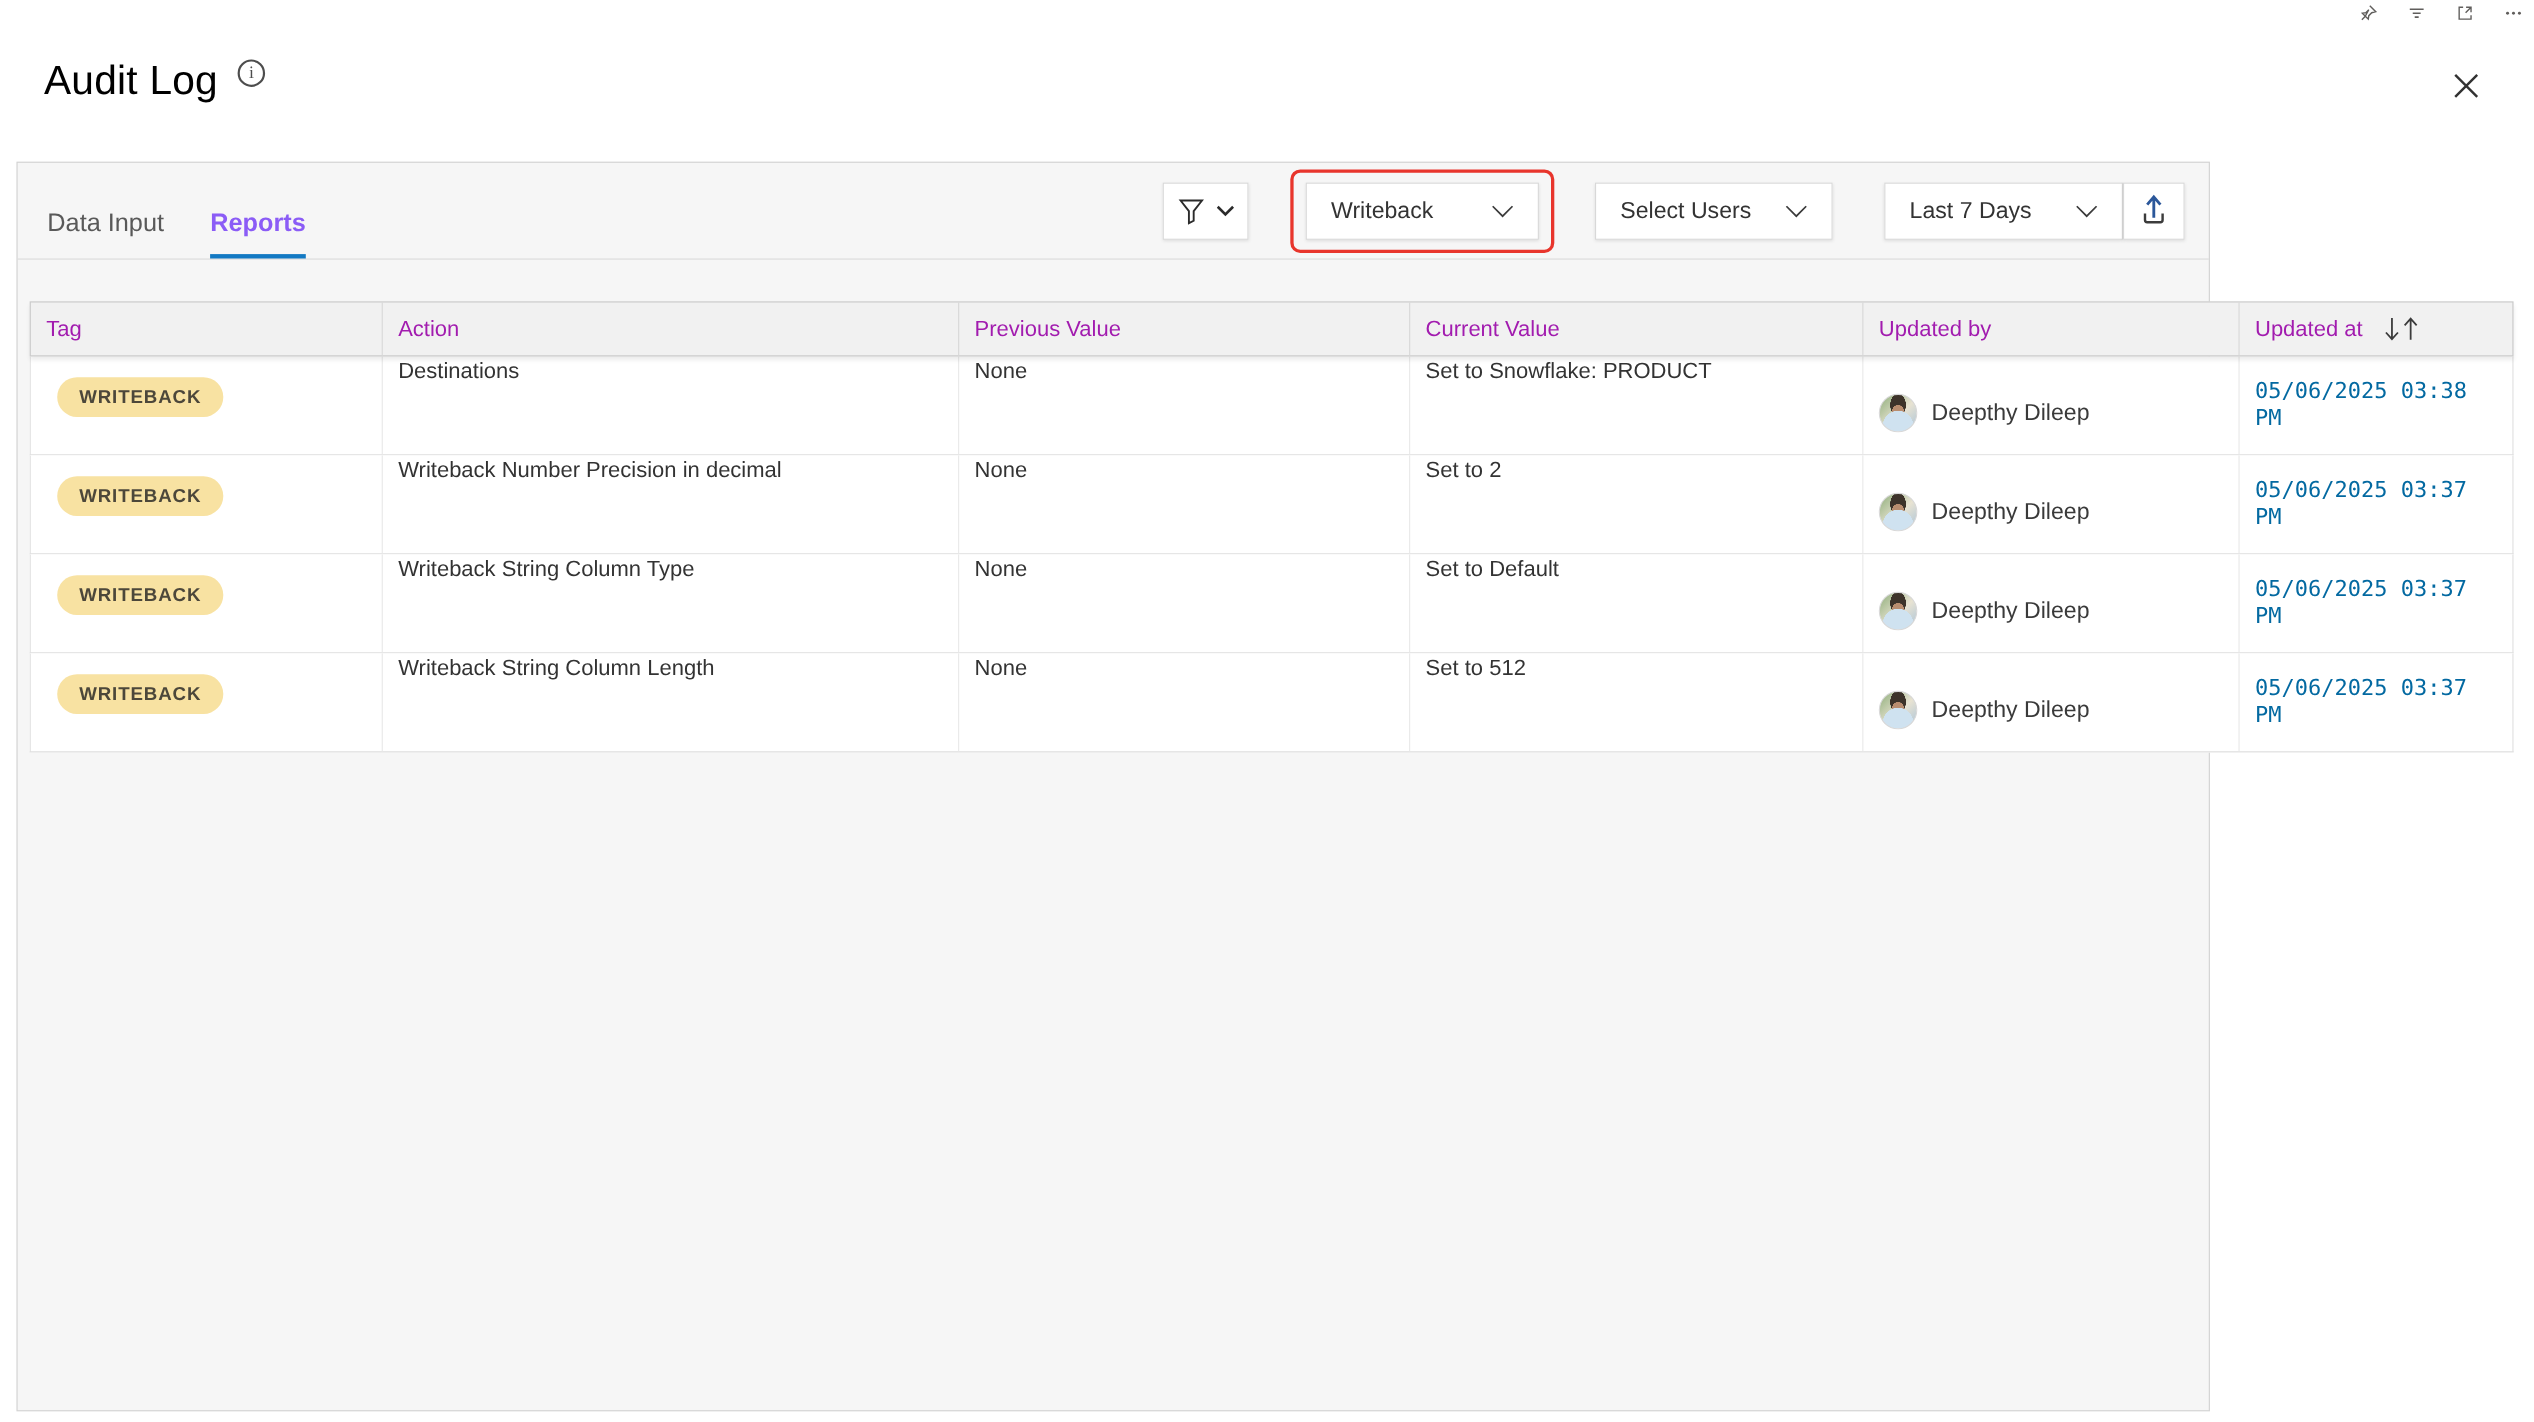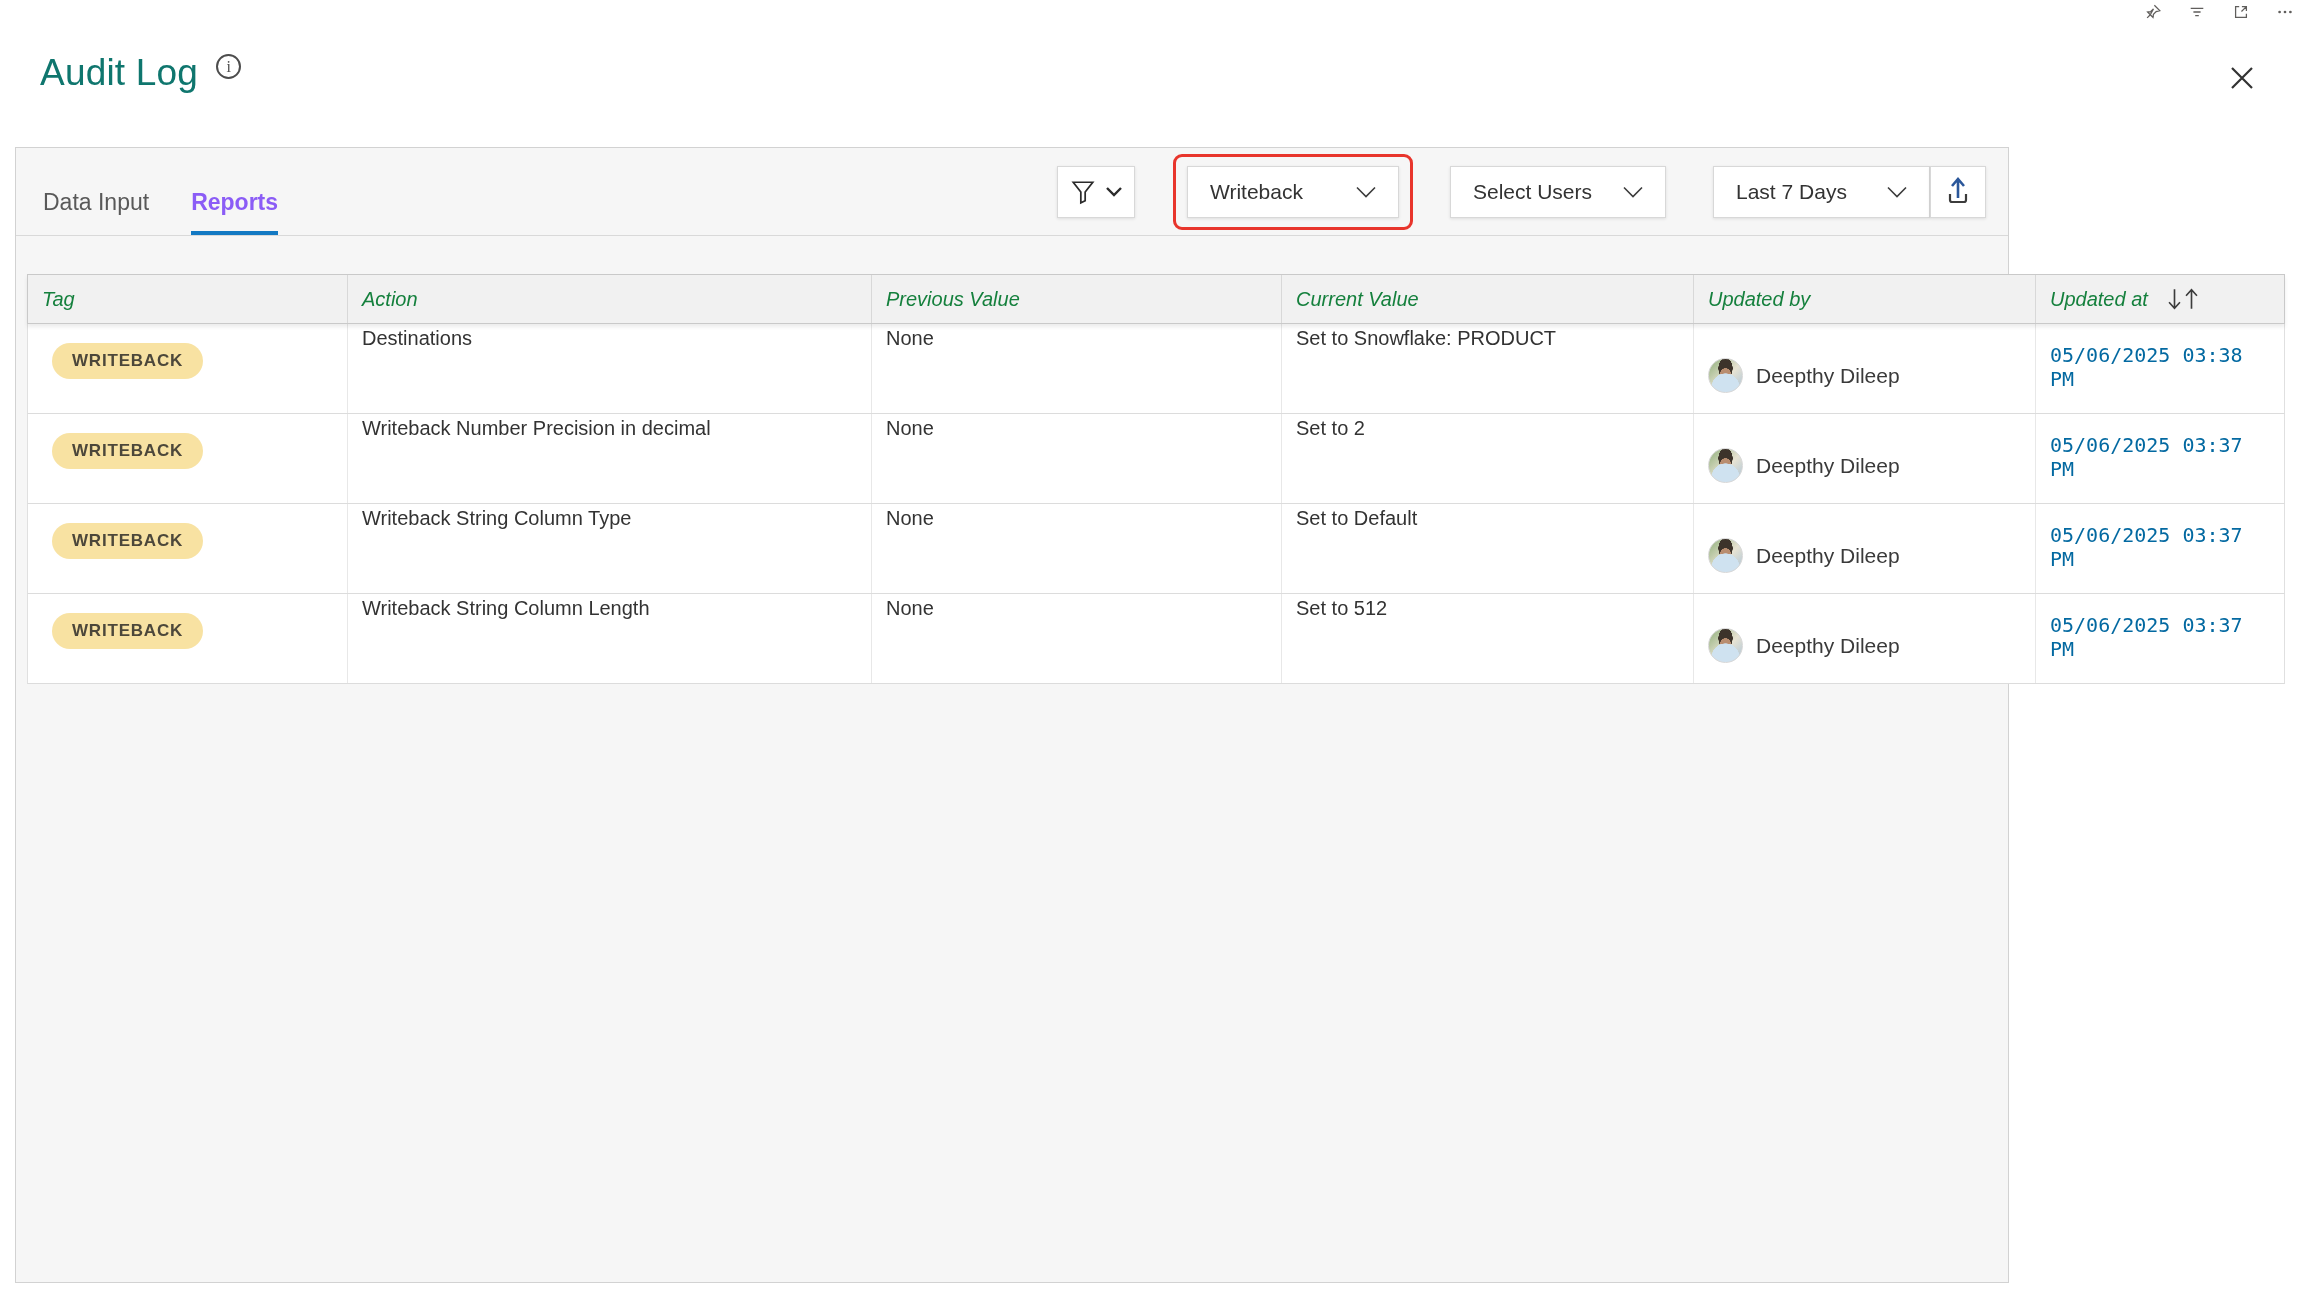--- a/index.html
+++ b/index.html
@@ -7,21 +7,21 @@
               font-family:"Liberation Sans", sans-serif; color:#333; }
   body { position:relative; }
 
   
   .visual-header { position:absolute; top:3px; right:10px; display:flex; gap:26px; align-items:center; }
   .vh-icon { width:18px; height:18px; color:#605e5c; cursor:pointer; }
   .vh-icon svg { width:100%; height:100%; display:block; }
 
   
   .dialog-header { position:absolute; left:40px; top:52px; display:flex; align-items:flex-start; gap:18px; }
-  .dialog-title { font-size:37px; font-weight:400; color:#0f766e; letter-spacing:0.2px; }
+  .dialog-title { font-size:37px; font-weight:400; color:#000000; letter-spacing:0.2px; }
   .info-icon { width:25px; height:25px; border:2px solid #4d4d4d; border-radius:50%;
                color:#4d4d4d; font-size:16px; line-height:21px; text-align:center;
                font-family:"Liberation Serif", serif; margin-top:2px; }
   .close-btn { position:absolute; top:62px; right:46px; width:32px; height:32px; cursor:pointer; color:#323232; }
   .close-btn svg { width:100%; height:100%; }
 
   
   .panel { position:absolute; left:15px; top:147px; width:1994px; height:1136px;
            background:#f6f6f6; border:1px solid #d2d2d2; }
 
@@ -43,22 +43,22 @@
   .dd-users { width:216px; margin-right:47px; }
   .dd-dates { width:217px; }
   .chev svg { display:block; }
   .export-btn { width:56px; justify-content:center; }
 
   
   .audit-table { position:absolute; left:11px; top:126px; width:2258px; }
   .trow { display:grid; grid-template-columns:320px 524px 410px 412px 342px 250px; }
   .thead { background:#f1f1f1; height:50px; border:1px solid #c9c9c9;
            box-shadow:0 3px 4px rgba(0,0,0,0.08); position:relative; z-index:2; }
-  .hcell { font-size:20px; color:#15803d; padding-left:14px; display:flex; align-items:center;
-           border-right:1px solid #d8d8d8;font-style:italic; }
+  .hcell { font-size:20px; color:#a21caf; padding-left:14px; display:flex; align-items:center;
+           border-right:1px solid #d8d8d8; }
   .hcell:last-child { border-right:none; }
   .sort-icons { margin-left:18px; display:flex; align-items:center; cursor:pointer; color:#3c3c3c; }
   .tbody { background:#ffffff; }
   .drow { background:#ffffff; height:90px; border-left:1px solid #e0e0e0; border-right:1px solid #e0e0e0;
           border-bottom:1px solid #dcdcdc; }
   .dcell { padding:17px 14px 0 14px; font-size:20px; color:#333; border-right:1px solid #e8e8e8;
            overflow:hidden; }
   .dcell:last-child { border-right:none; }
   .badge { display:inline-block; margin-left:10px; margin-top:2px; background:#f8e2a2; color:#4c473a;
            font-size:17px; font-weight:bold; letter-spacing:0.8px; padding:8px 20px; border-radius:19px; }

